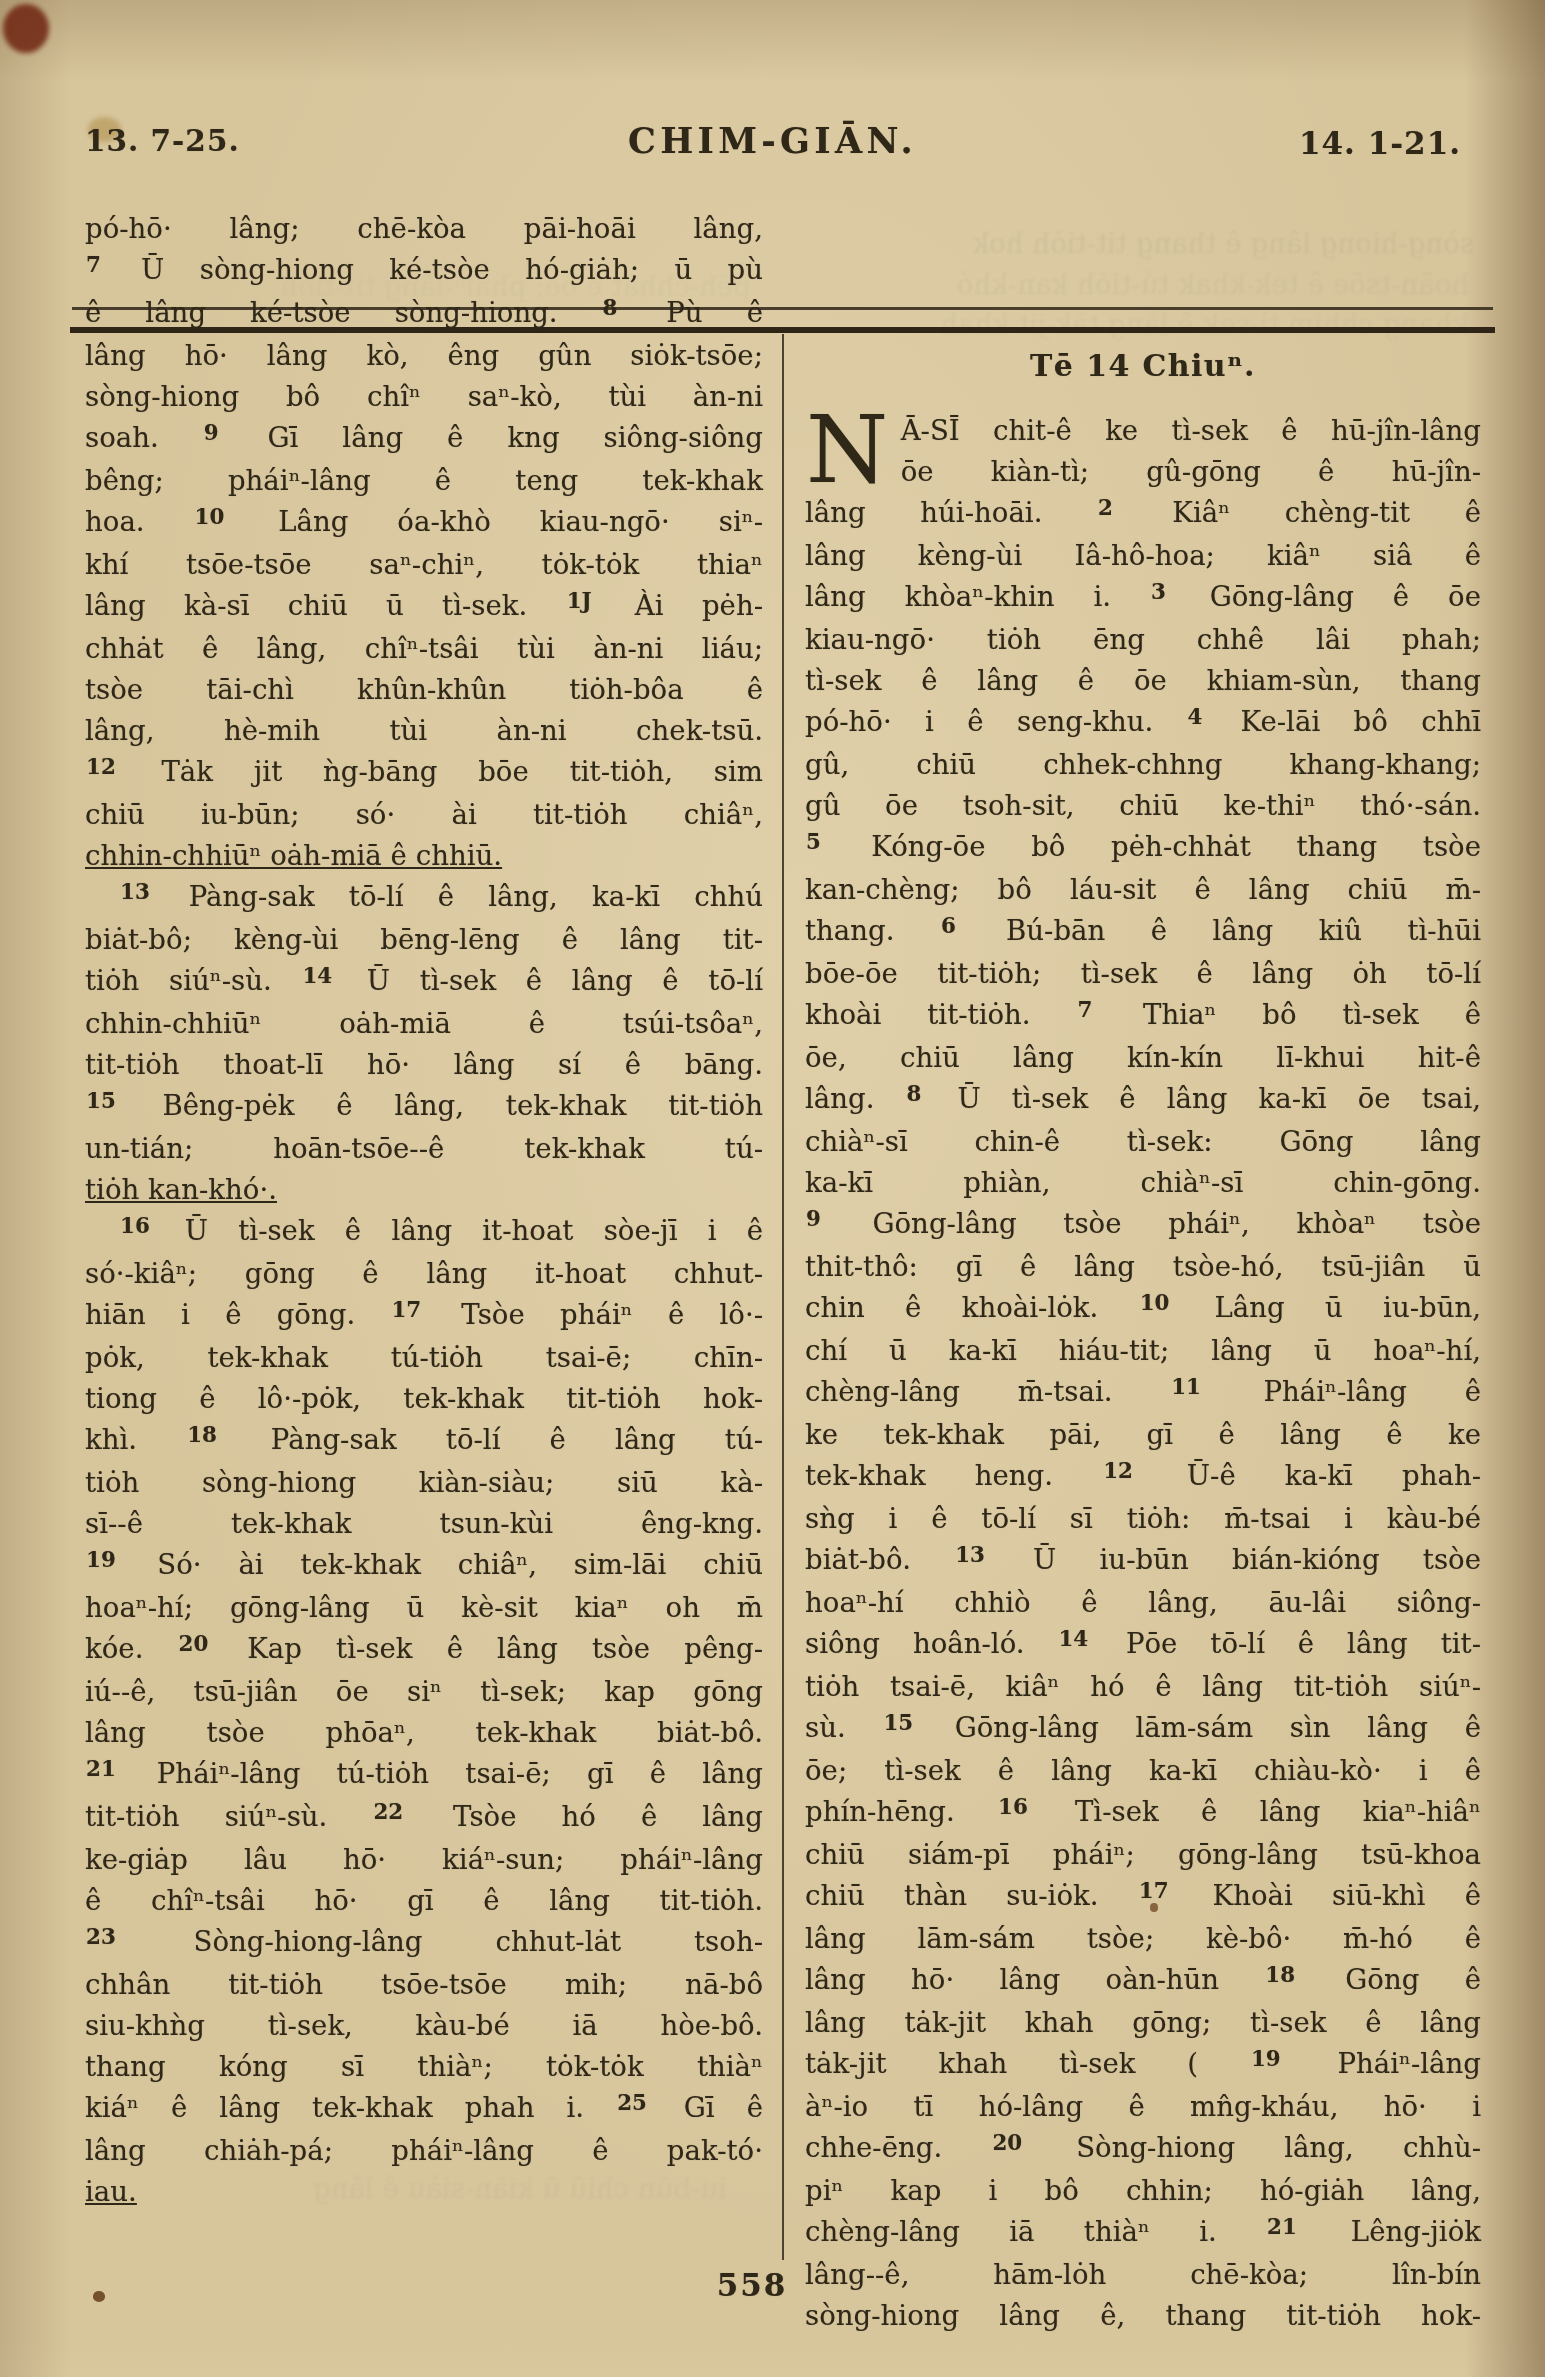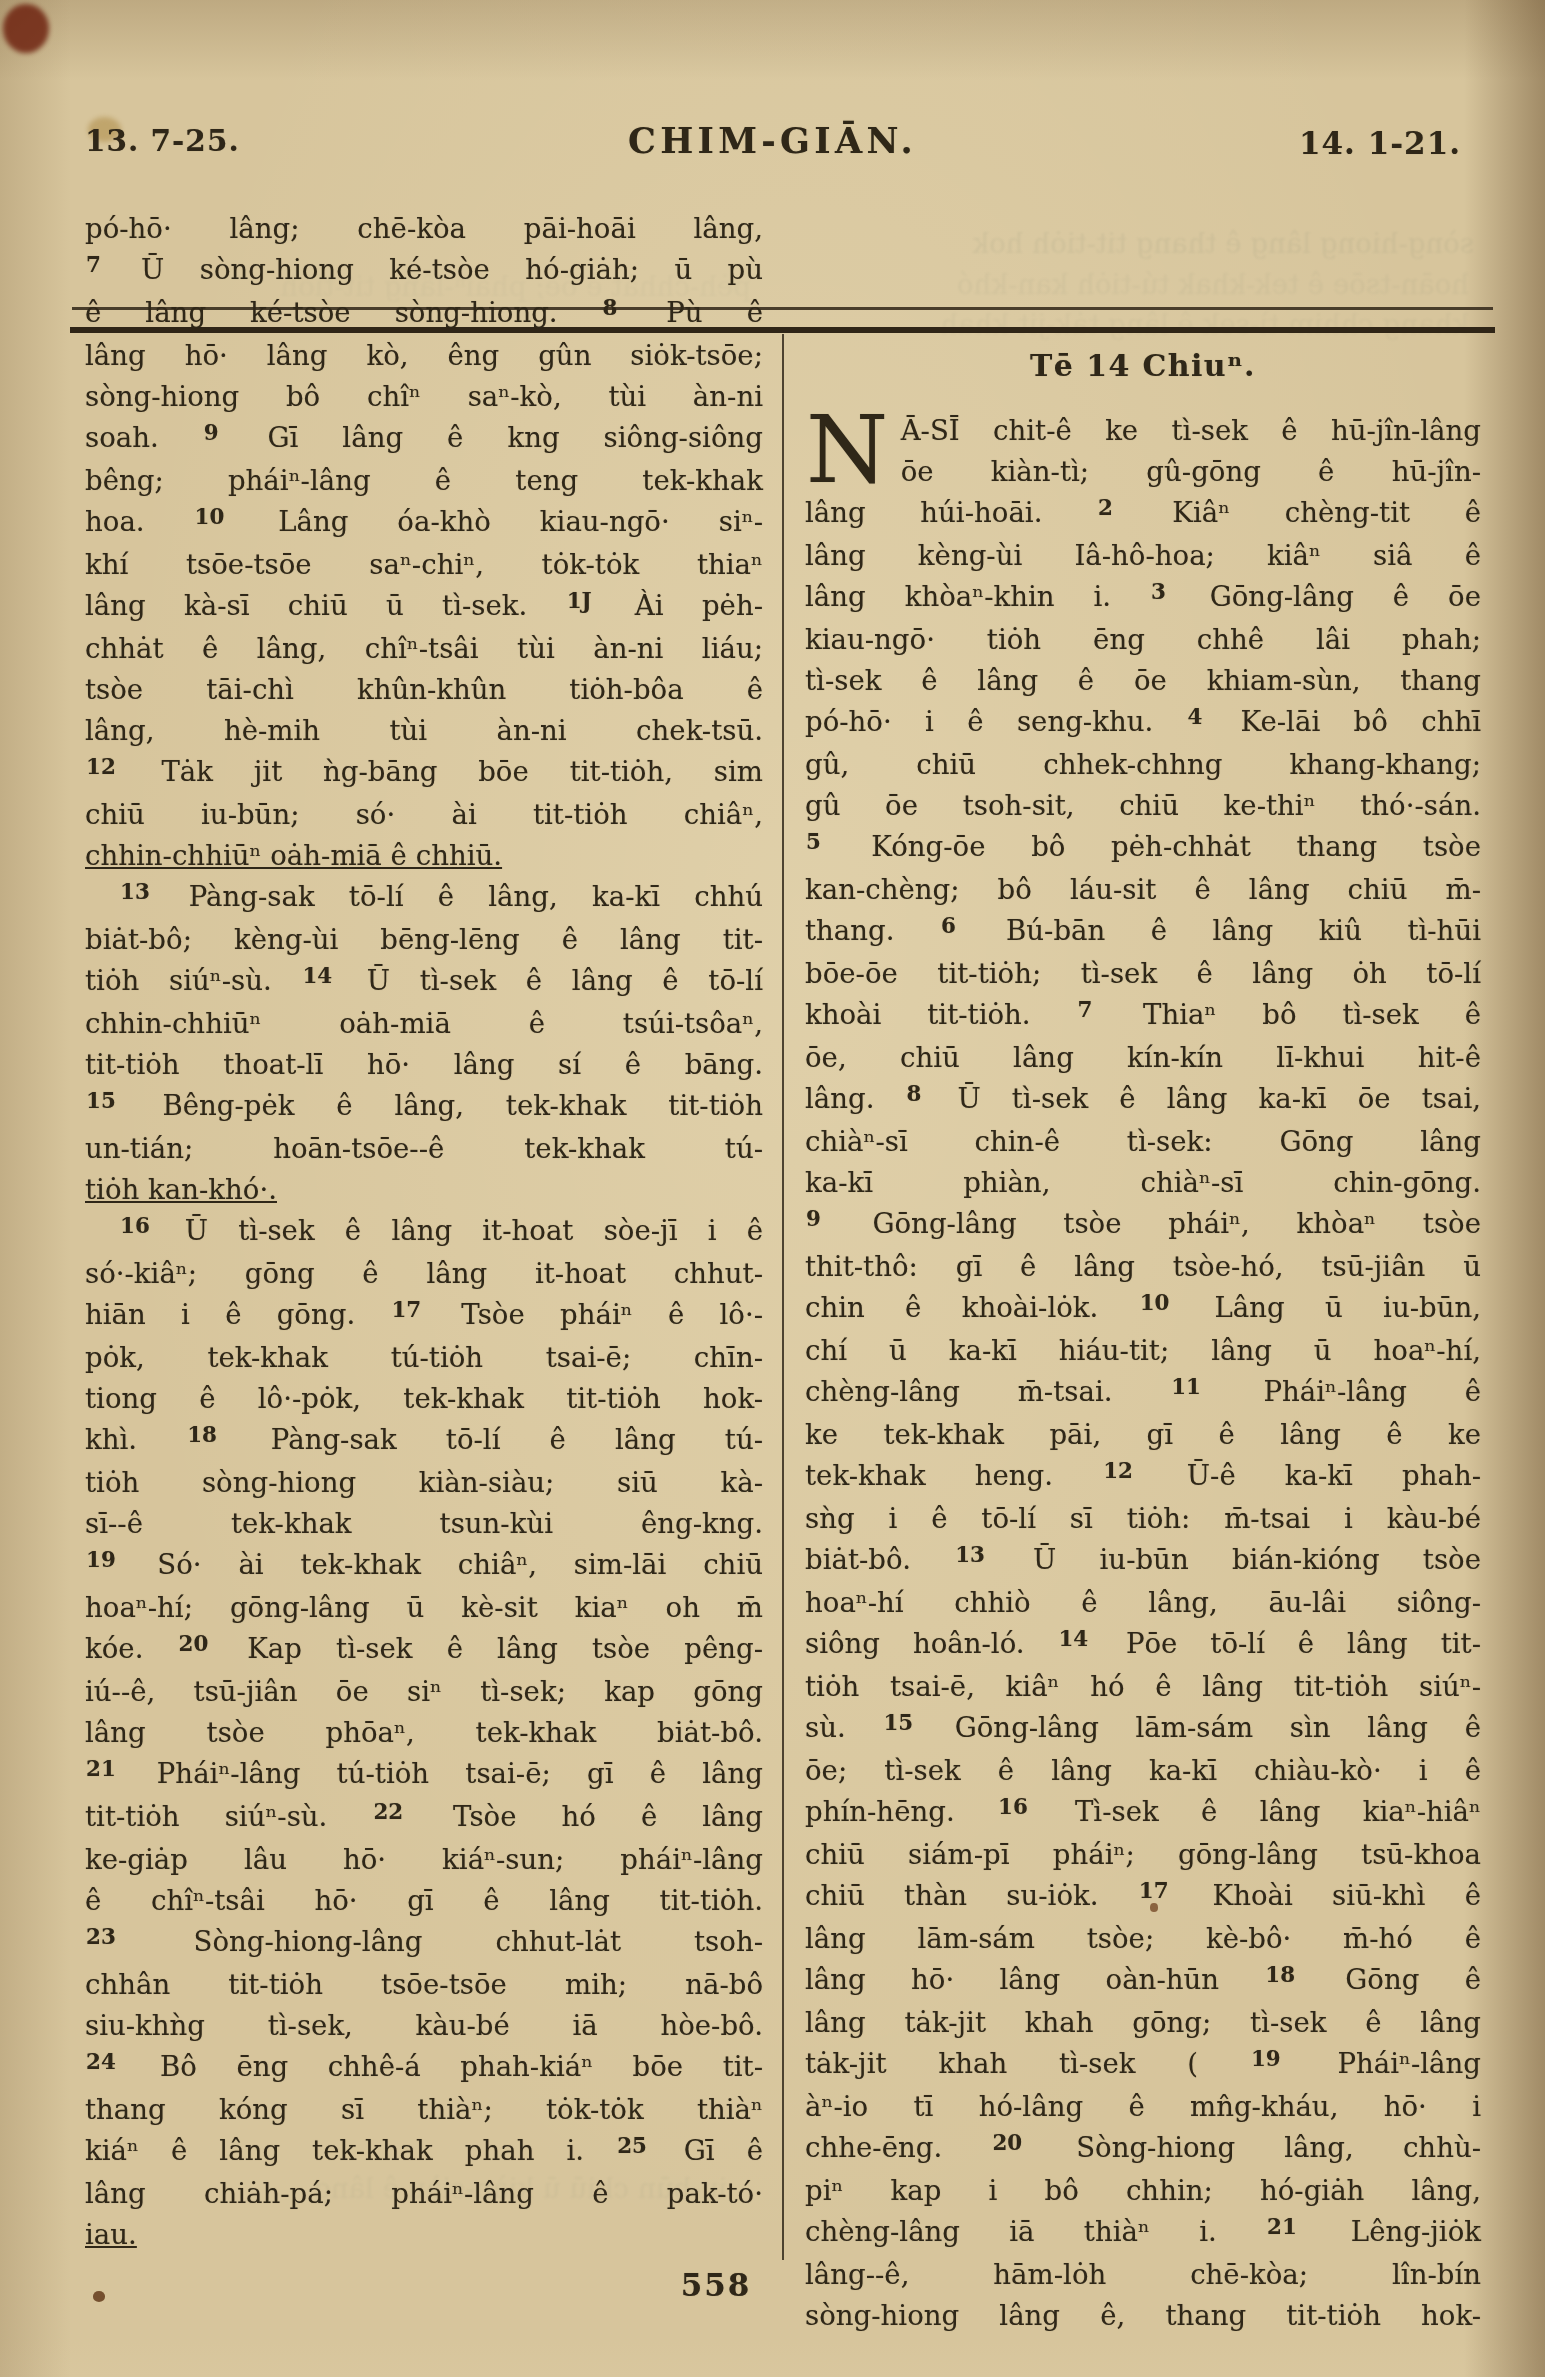--- a/index.html
+++ b/index.html
@@ -48,21 +48,21 @@
     margin-top:137px;margin-bottom:24px;
     text-align:center;font-size:30px;font-weight:bold;letter-spacing:1.4px;
   }
   .dropcap{
     float:left;
     font-size:94px;line-height:74px;height:76px;
     margin:2.9px 12.4px 0 1px;
   }
 
   
-  .page-number{position:absolute;left:654px;top:2267px;width:124px;text-align:center;font-size:31px;font-weight:bold;letter-spacing:1.9px;}
+  .page-number{position:absolute;left:690px;top:2267px;width:124px;text-align:center;font-size:31px;font-weight:bold;letter-spacing:1.9px;}
 
   
   .ghost{
     position:absolute;
     transform:scaleX(-1);
     color:rgba(96,112,92,.55);
     opacity:.16;filter:blur(1px);
     font-size:27.6px;line-height:41px;white-space:nowrap;overflow:hidden;
   }
   .g1{left:818px;top:223px;width:656px;}
@@ -147,21 +147,20 @@
         <div class="line">kóe. <span class="vnum">20</span> Kap tì-sek ê lâng tsòe pêng-</div>
         <div class="line">iú--ê, tsū-jiân ōe siⁿ tì-sek; kap gōng</div>
         <div class="line">lâng tsòe phōaⁿ, tek-khak biȧt-bô.</div>
         <div class="line"><span class="vnum">21</span> Pháiⁿ-lâng tú-tiȯh tsai-ē; gī ê lâng</div>
         <div class="line">tit-tiȯh siúⁿ-sù. <span class="vnum">22</span> Tsòe hó ê lâng</div>
         <div class="line">ke-giȧp lâu hō· kiáⁿ-sun; pháiⁿ-lâng</div>
         <div class="line">ê chîⁿ-tsâi hō· gī ê lâng tit-tiȯh.</div>
         <div class="line"><span class="vnum">23</span> Sòng-hiong-lâng chhut-lȧt tsoh-</div>
         <div class="line">chhân tit-tiȯh tsōe-tsōe mih; nā-bô</div>
         <div class="line">siu-khǹg tì-sek, kàu-bé iā hòe-bô.</div>
-        <div class="line"><span class="vnum">24</span> Bô ēng chhê-á phah-kiáⁿ bōe tit-</div>
         <div class="line">thang kóng sī thiàⁿ; tȯk-tȯk thiàⁿ</div>
         <div class="line">kiáⁿ ê lâng tek-khak phah i. <span class="vnum">25</span> Gī ê</div>
         <div class="line">lâng chiȧh-pá; pháiⁿ-lâng ê pak-tó·</div>
         <div class="line lastline">iau.</div>
       </div>
     </div>
 
   <div class="col col-right textish" id="col-right">
     <div class="chapter-heading">Tē 14 Chiuⁿ.</div>
     <div id="right-paragraphs">

